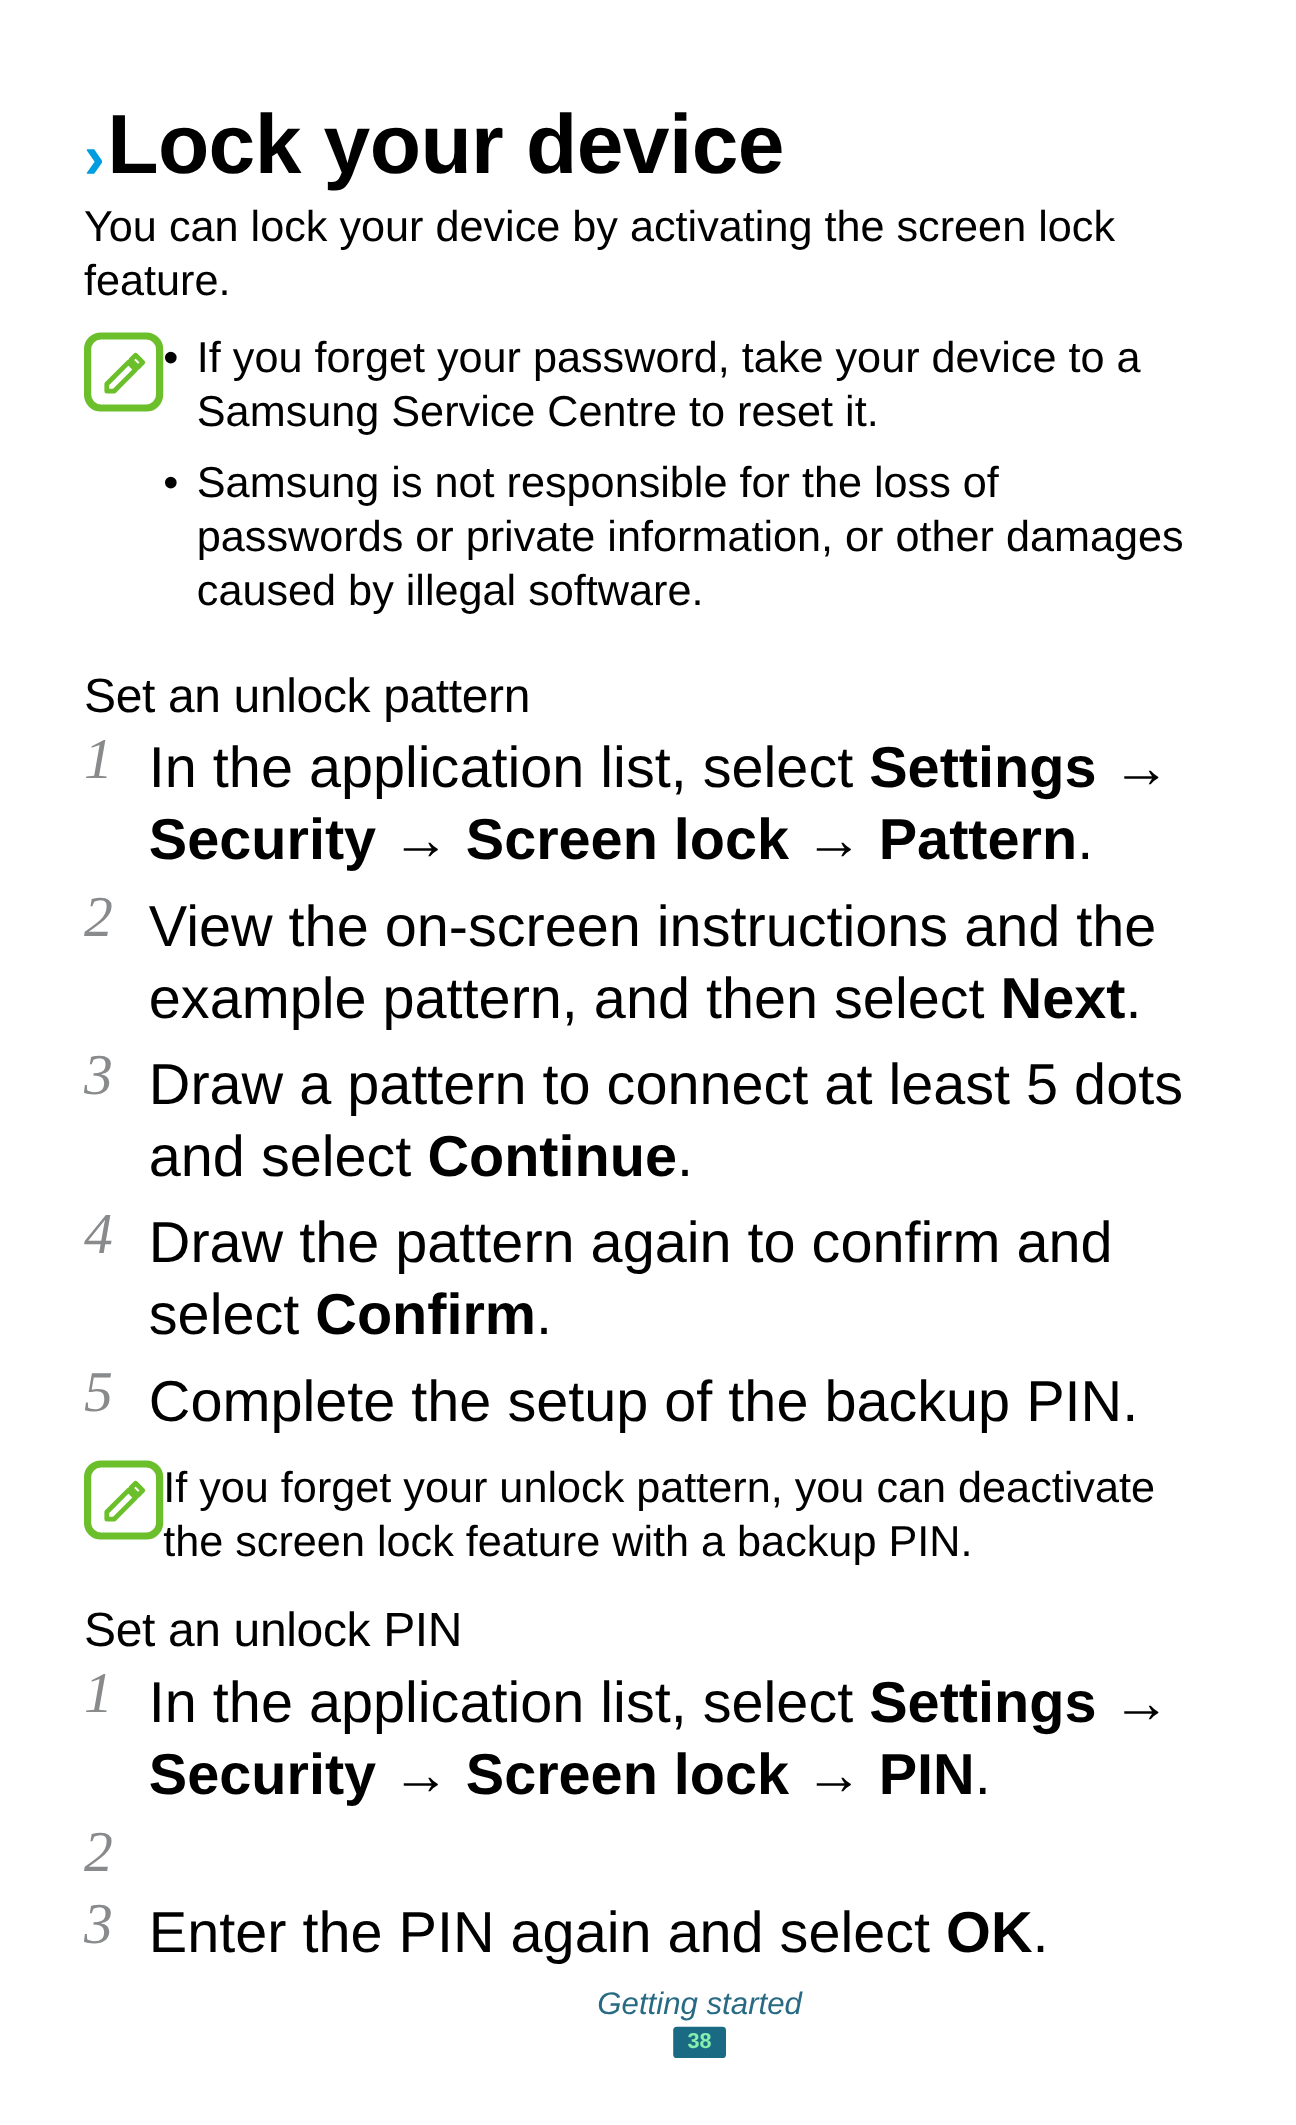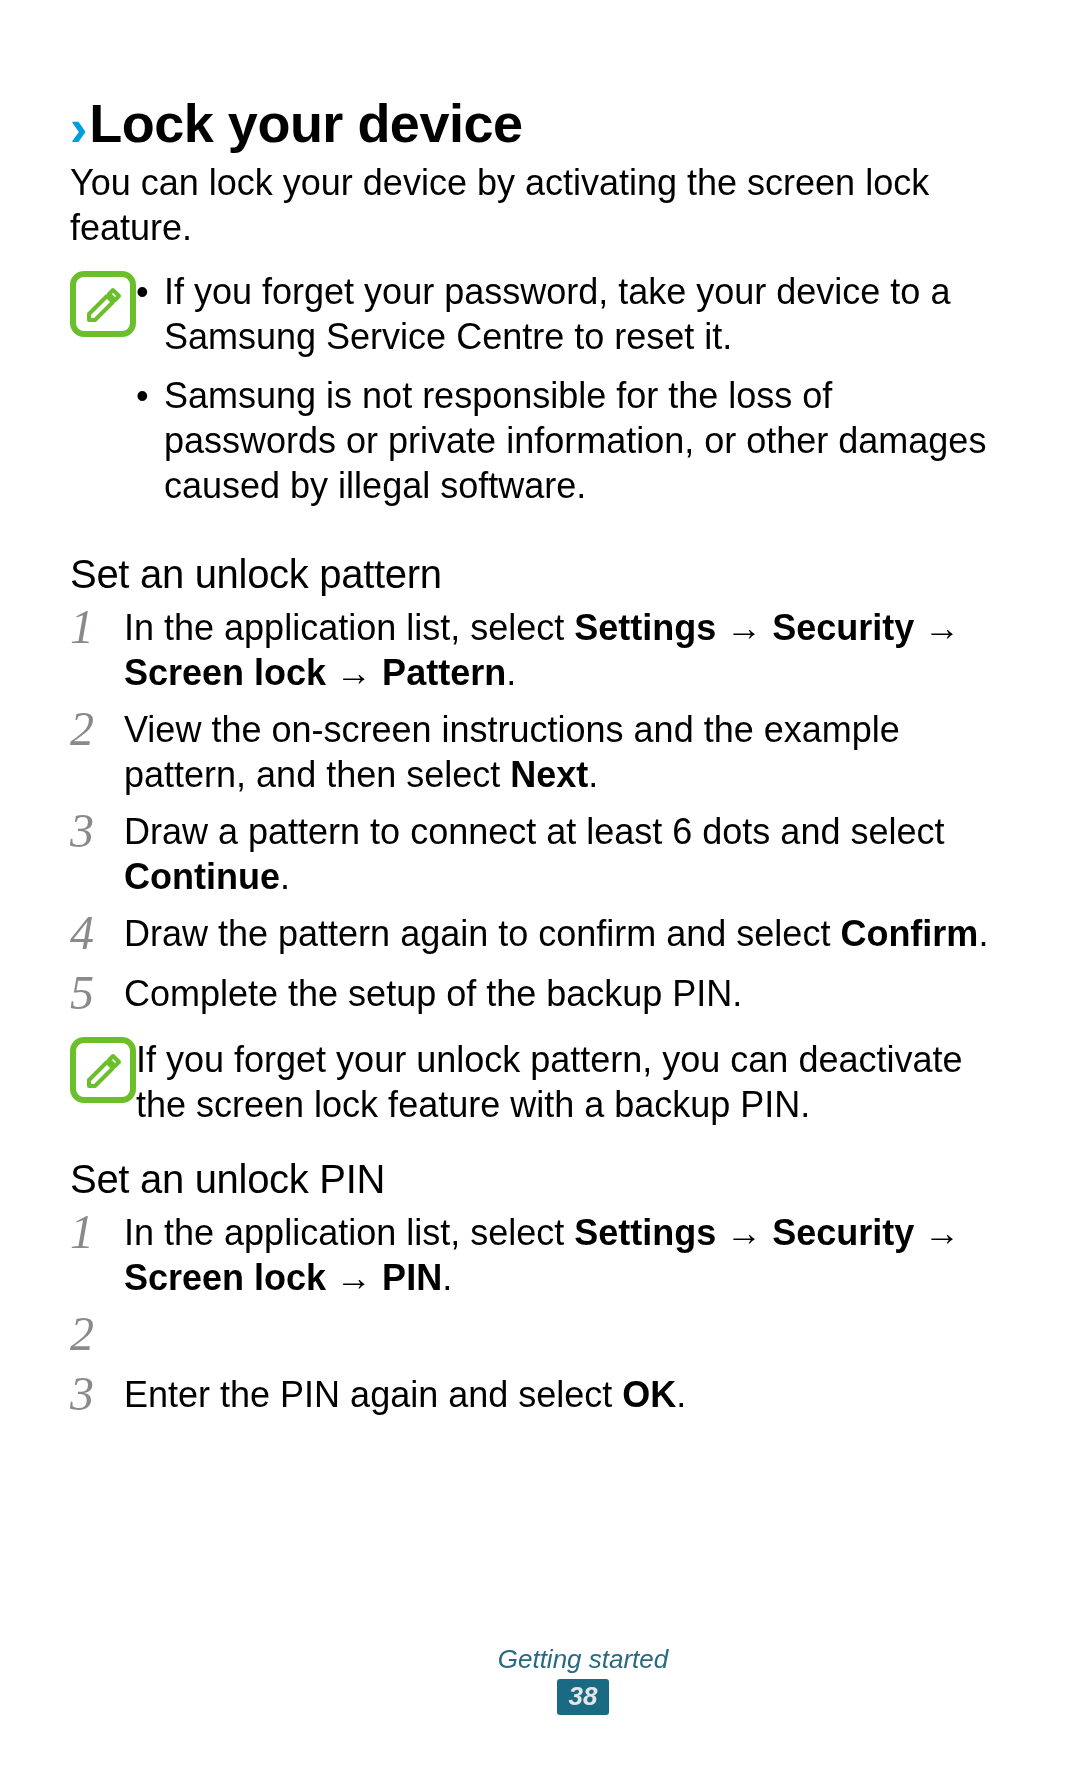--- a/index.html
+++ b/index.html
@@ -24,23 +24,23 @@
     gap: 2px;
   }
   .chevron {
     color: #009ee0;
     font-weight: 700;
     font-size: 52px;
     line-height: 1;
     transform: translateY(4px);
   }
   .section-title h1 {
-    font-size: 54px;
+    font-size: 70px;
     font-weight: 700;
-    margin: 12px 0 6px 0;
+    margin: 0 0 6px 0;
     letter-spacing: -0.5px;
   }
   .intro {
     font-size: 36px;
     line-height: 1.25;
     margin: 0 0 19px 0;
   }
   .note-block {
     display: flex;
     margin: 10px 0 30px 0;
@@ -104,21 +104,21 @@
     font-style: italic;
     font-size: 48px;
     line-height: 1;
     color: #888a8c;
     width: 34px;
     text-align: left;
     flex: 0 0 34px;
     transform: translateY(-2px);
   }
   .step-body {
-    font-size: 36px;
+    font-size: 48px;
     line-height: 1.25;
     flex: 1;
   }
   .step-body b, .intro b, .note-text b {
     font-weight: 700;
   }
   .footer {
     position: absolute;
     bottom: 56px;
     left: 0;
@@ -129,26 +129,25 @@
   .footer-label {
     font-style: italic;
     color: #286a83;
     font-size: 26px;
     display: block;
     margin-bottom: 4px;
   }
   .page-badge {
     display: inline-block;
     background: #1b6a84;
-    color: #e5e5e5;
+    color: #86efac;
     font-weight: 600;
-    font-size: 26px;
+    font-size: 18px;
     padding: 2px 12px 3px 12px;
     border-radius: 3px;
-    font-style: italic;
   }
 </style>
 </head>
 <body>
 
 <div class="page">
 
   <div class="section-title">
     <span class="chevron">›</span>
     <h1>Lock your device</h1>
@@ -180,21 +179,21 @@
   <div class="step">
     <div class="step-num">2</div>
     <div class="step-body">
       <span>View the on-screen instructions and the example pattern, and then select </span><b>Next</b><span>.</span>
     </div>
   </div>
 
   <div class="step">
     <div class="step-num">3</div>
     <div class="step-body">
-      <span>Draw a pattern to connect at least 6 dots and select </span><b>Continue</b><span>.</span>
+      <span>Draw a pattern to connect at least 5 dots and select </span><b>Continue</b><span>.</span>
     </div>
   </div>
 
   <div class="step">
     <div class="step-num">4</div>
     <div class="step-body">
       <span>Draw the pattern again to confirm and select </span><b>Confirm</b><span>.</span>
     </div>
   </div>
 

